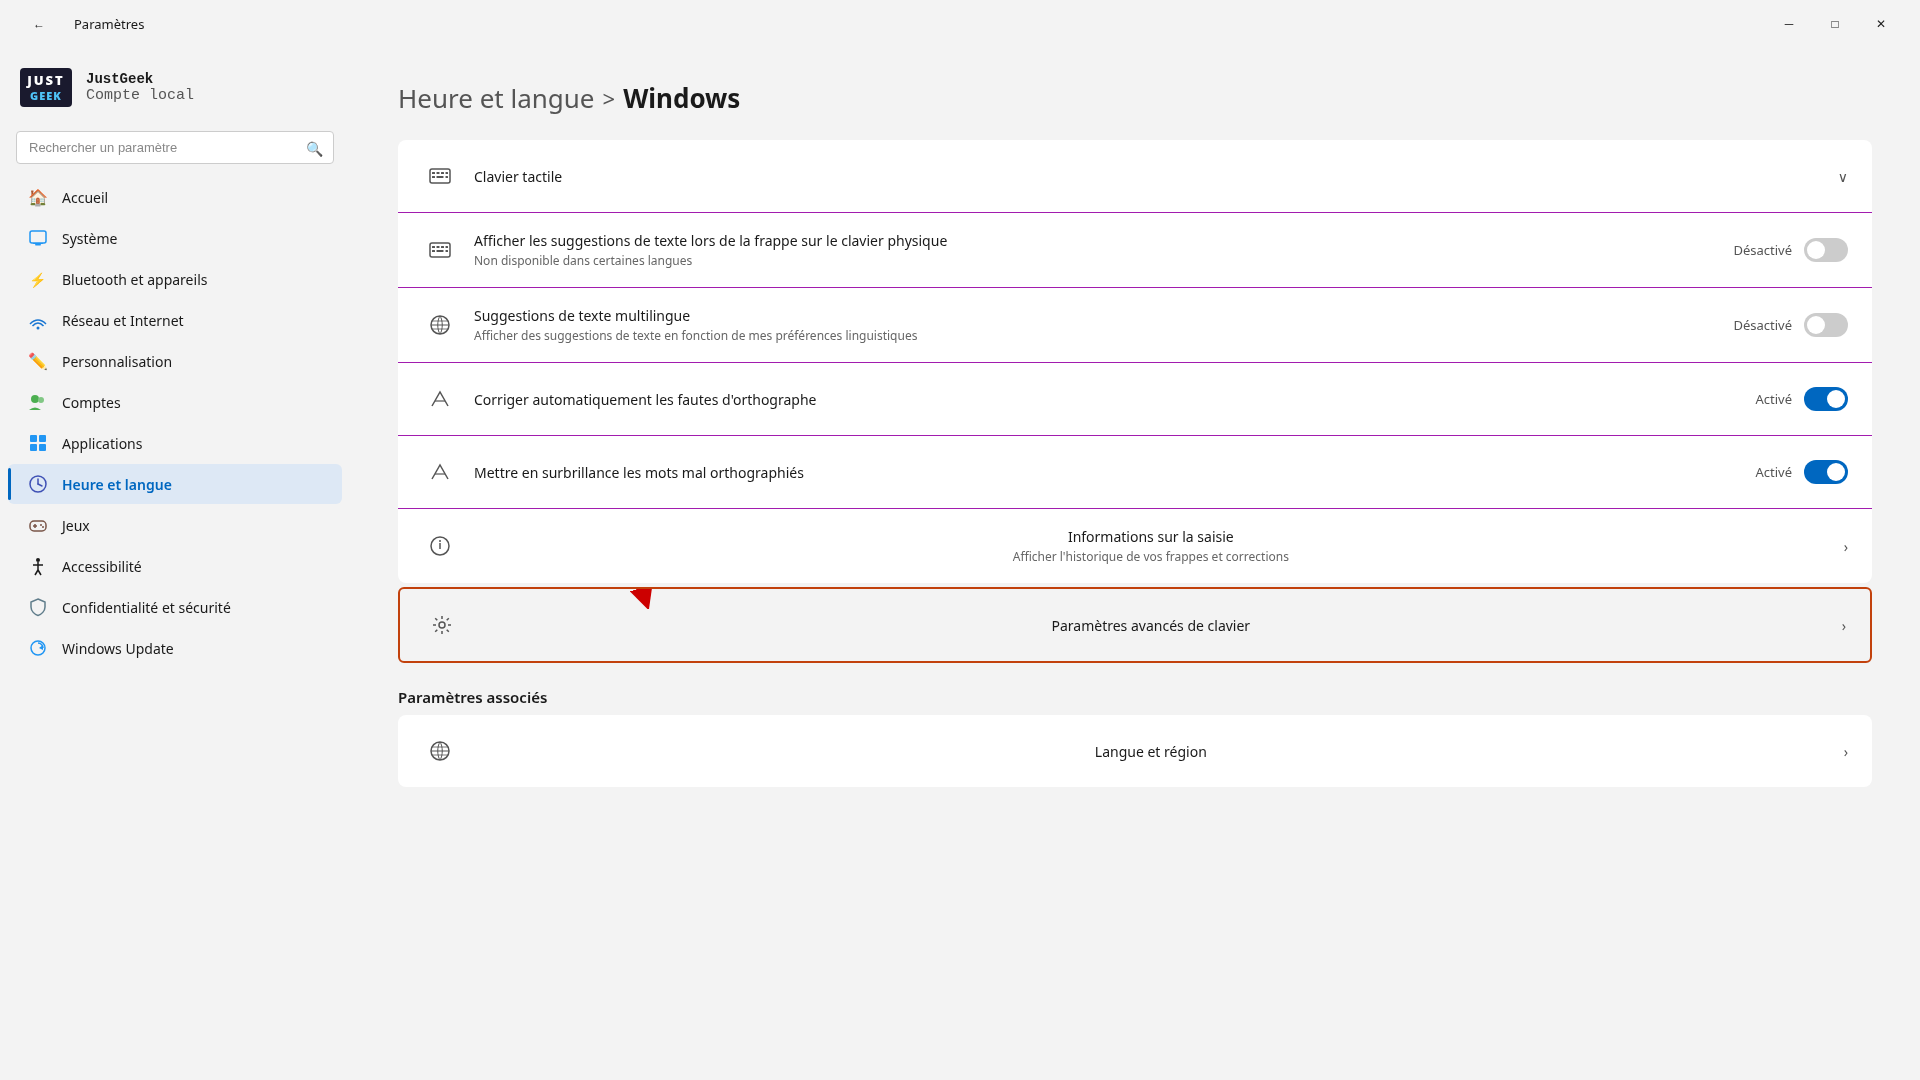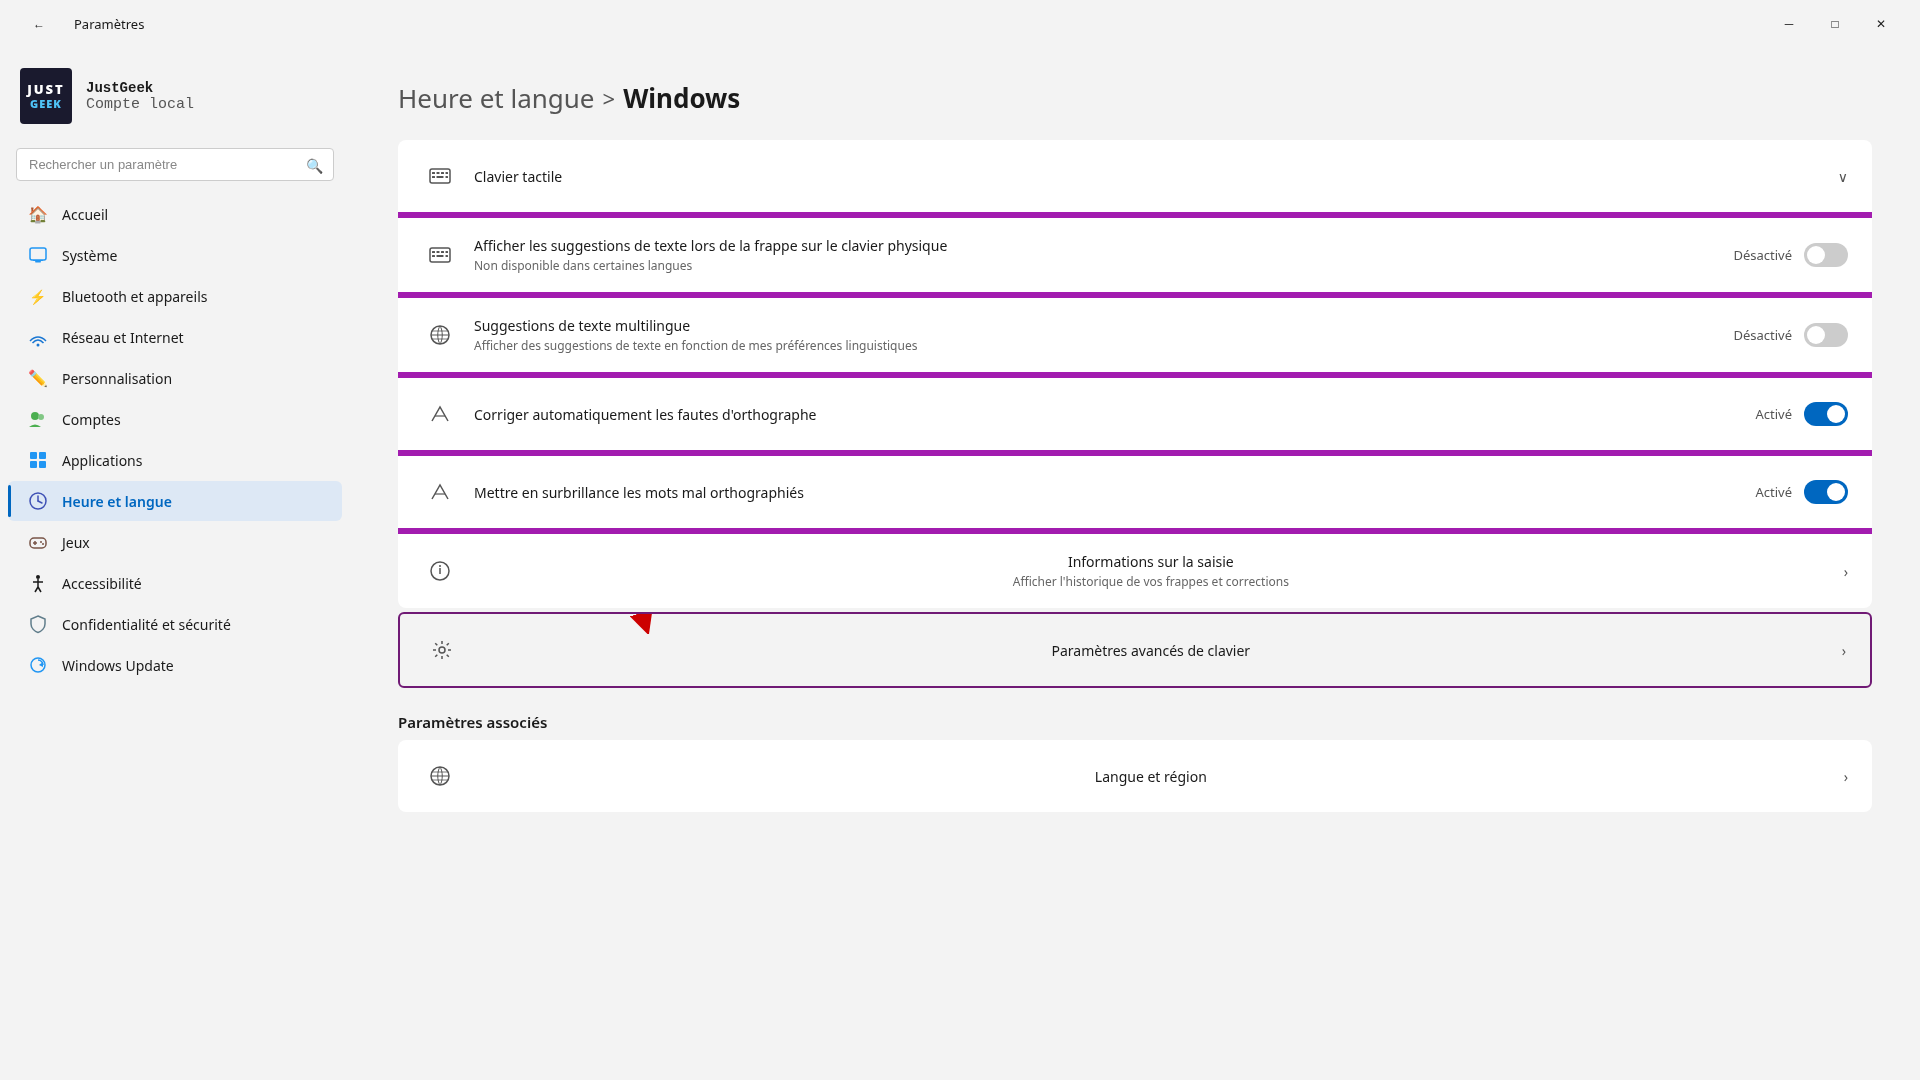--- a/index.html
+++ b/index.html
@@ -68,21 +68,21 @@
     }
 
     .sidebar-profile {
       display: flex;
       align-items: center;
       gap: 14px;
       padding: 12px 20px 20px 20px;
     }
     .sidebar-logo {
       width: 52px;
-      height: 56px;
+      height: 39px;
       background: #1a1a2e;
       border-radius: 4px;
       display: flex;
       align-items: center;
       justify-content: center;
       color: white;
       font-size: 10px;
       font-weight: 900;
       line-height: 1.2;
       text-align: center;
@@ -188,21 +188,21 @@
       background: white;
       border-radius: 8px;
       margin-bottom: 4px;
       overflow: hidden;
     }
 
     .settings-item {
       display: flex;
       align-items: center;
       padding: 18px 24px;
-      border-bottom: 6px solid #a21caf;
+      border-bottom: 1px solid #a21caf;
       min-height: 72px;
       cursor: pointer;
     }
     .settings-item:last-child { border-bottom: none; text-align: center; }
 
     .settings-item-icon {
       width: 36px;
       height: 36px;
       display: flex;
       align-items: center;
@@ -286,21 +286,21 @@
     
     .settings-item.collapsible {
       cursor: pointer;
     }
 
     
     .icon-home { color: #e8a020; }
     .icon-system { color: #2196F3; }
 
     .highlighted-wrapper {
-      border: 2px solid #701a75;
+      border: 2px solid #c2410c;
       border-radius: 6px;
       margin-bottom: 4px;
       overflow: hidden;
       position: relative;
     }
   </style>
 </head>
 <body>
 
 <div class="titlebar">

